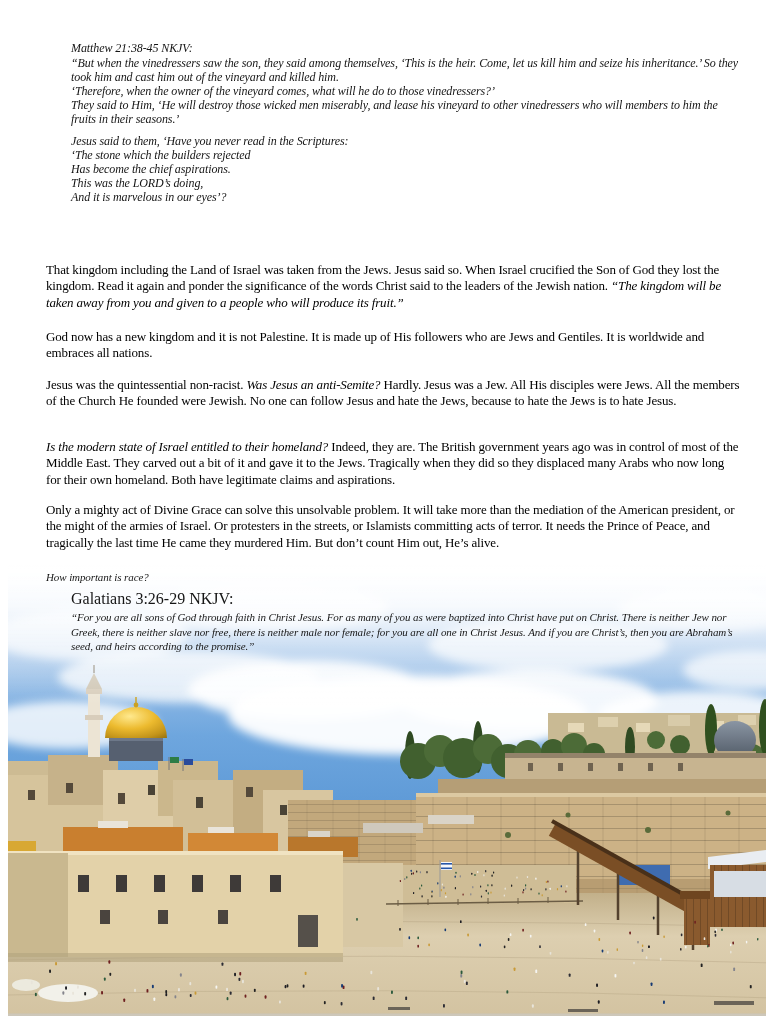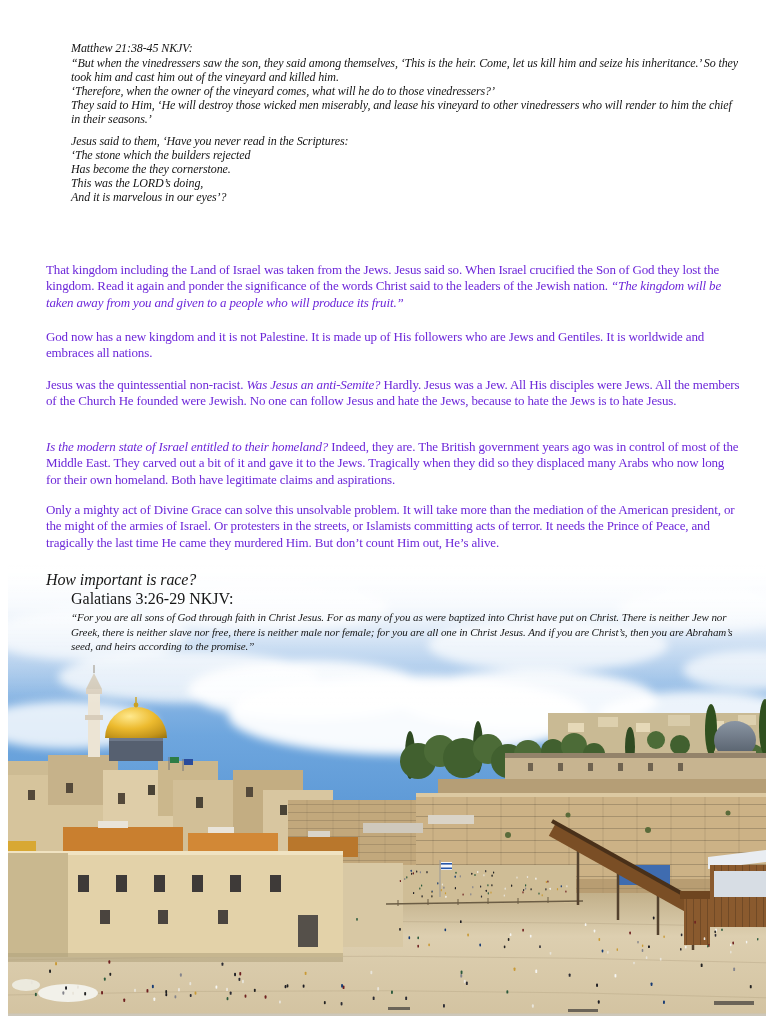--- a/index.html
+++ b/index.html
@@ -7,23 +7,23 @@
         font-family:Liberation Serif, serif;color:#161616;margin-left:8px;}
   .photo{position:absolute;left:0;top:565px;width:766px;height:451px;z-index:1;}
   .photo svg{display:block;}
   .content{position:absolute;left:0;top:0;width:766px;height:1024px;z-index:2;}
   .blk{position:absolute;}
   .blk p{margin:0;}
   .quote{font-style:italic;font-size:12px;line-height:13.9px;letter-spacing:-0.1px;color:#141414;}
   .quote .qh{margin-bottom:1px;}
   .grp2{margin-top:9px;}
   .grp3{margin-top:5px;}
-  .bodyp{font-size:13px;line-height:16.4px;letter-spacing:-0.15px;color:#6d28d9;}
+  .bodyp{font-size:13px;line-height:16.4px;letter-spacing:-0.15px;color:#000000;}
   .it{font-style:italic;}
-  .race{font-style:italic;font-size:16px;letter-spacing:-0.1px;}
+  .race{font-style:italic;font-size:11px;letter-spacing:-0.1px;}
   .galh{font-size:16px;margin-bottom:2px;font-style:normal;}
   .galq{font-style:italic;font-size:11px;line-height:14.6px;letter-spacing:-0.1px;}
 </style>
 </head>
 <body>
 
 <div class="page">
 
   <div class="photo">
     <svg id="scene" width="766" height="451" viewBox="0 0 766 451" xmlns="http://www.w3.org/2000/svg">
@@ -469,26 +469,26 @@
     </svg>
   </div>
 
   <div class="content">
 
     <div class="blk quote" style="left:63px;top:42px;width:668px;">
       <div class="qh">Matthew 21:38-45 NKJV:</div>
       <div>
           <p><span>“But when the vinedressers saw the son, they said among themselves, ‘This is the heir. Come, let us kill him and seize his inheritance.’ So they took him and cast him out of the vineyard and killed him.</span></p>
           <p><span>‘Therefore, when the owner of the vineyard comes, what will he do to those vinedressers?’</span></p>
-          <p><span>They said to Him, ‘He will destroy those wicked men miserably, and lease his vineyard to other vinedressers who will render to him the chief in their seasons.’</span></p>
+          <p><span>They said to Him, ‘He will destroy those wicked men miserably, and lease his vineyard to other vinedressers who will members to him the fruits in their seasons.’</span></p>
         </div>
       <div class="grp2">
           <p><span>Jesus said to them, ‘Have you never read in the Scriptures:</span></p>
           <p><span>‘The stone which the builders rejected</span></p>
-          <p><span>Has become the they cornerstone.</span></p>
+          <p><span>Has become the chief aspirations.</span></p>
           <p><span>This was the LORD’s doing,</span></p>
           <p><span>And it is marvelous in our eyes’?</span></p>
         </div>
     </div>
 
     <div class="blk bodyp" style="left:38px;top:262px;width:694px;">
         <p><span>That kingdom including the Land of Israel was taken from the Jews. Jesus said so. When Israel crucified the Son of God they lost the kingdom. Read it again and ponder the significance of the words Christ said to the leaders of the Jewish nation. </span><span class="it">“The kingdom will be taken away from you and given to a people who will produce its fruit.”</span></p>
       </div>
 
     <div class="blk bodyp" style="left:38px;top:329px;width:694px;">

